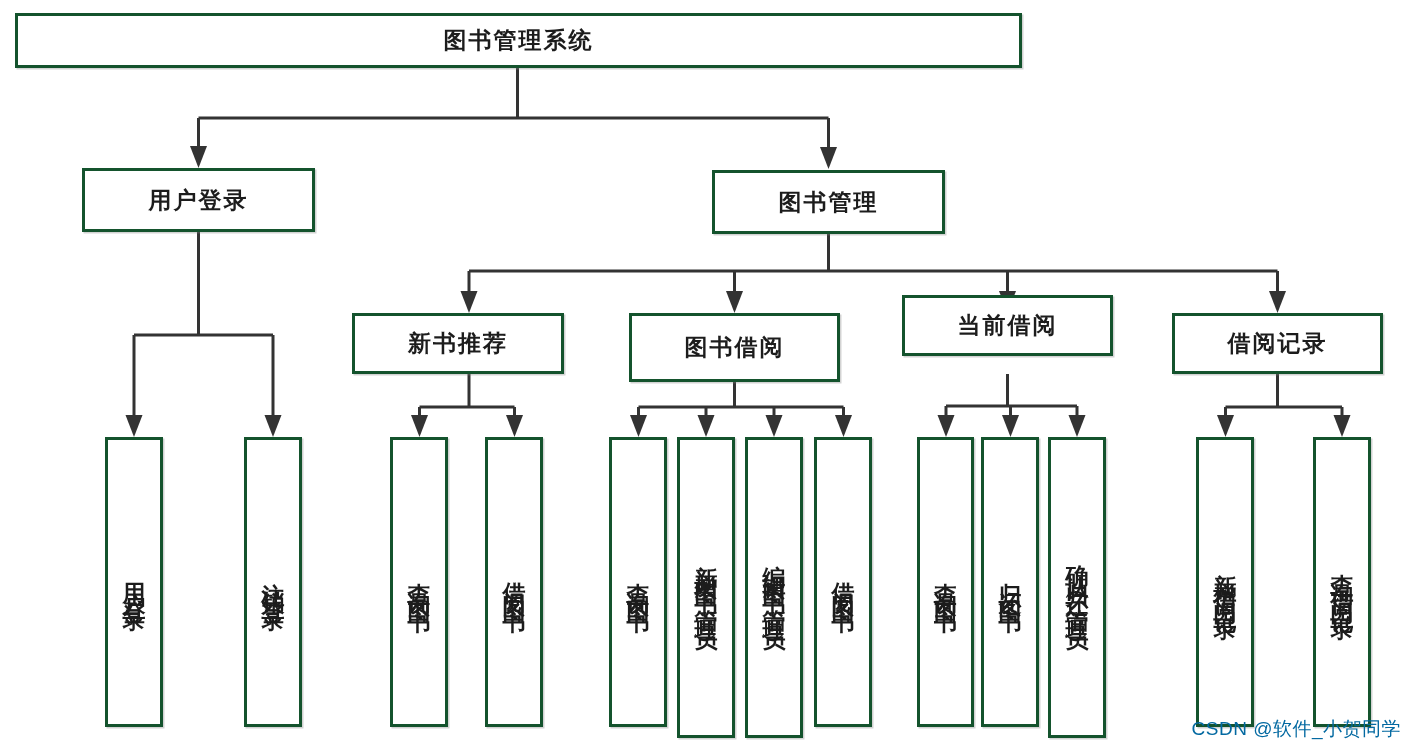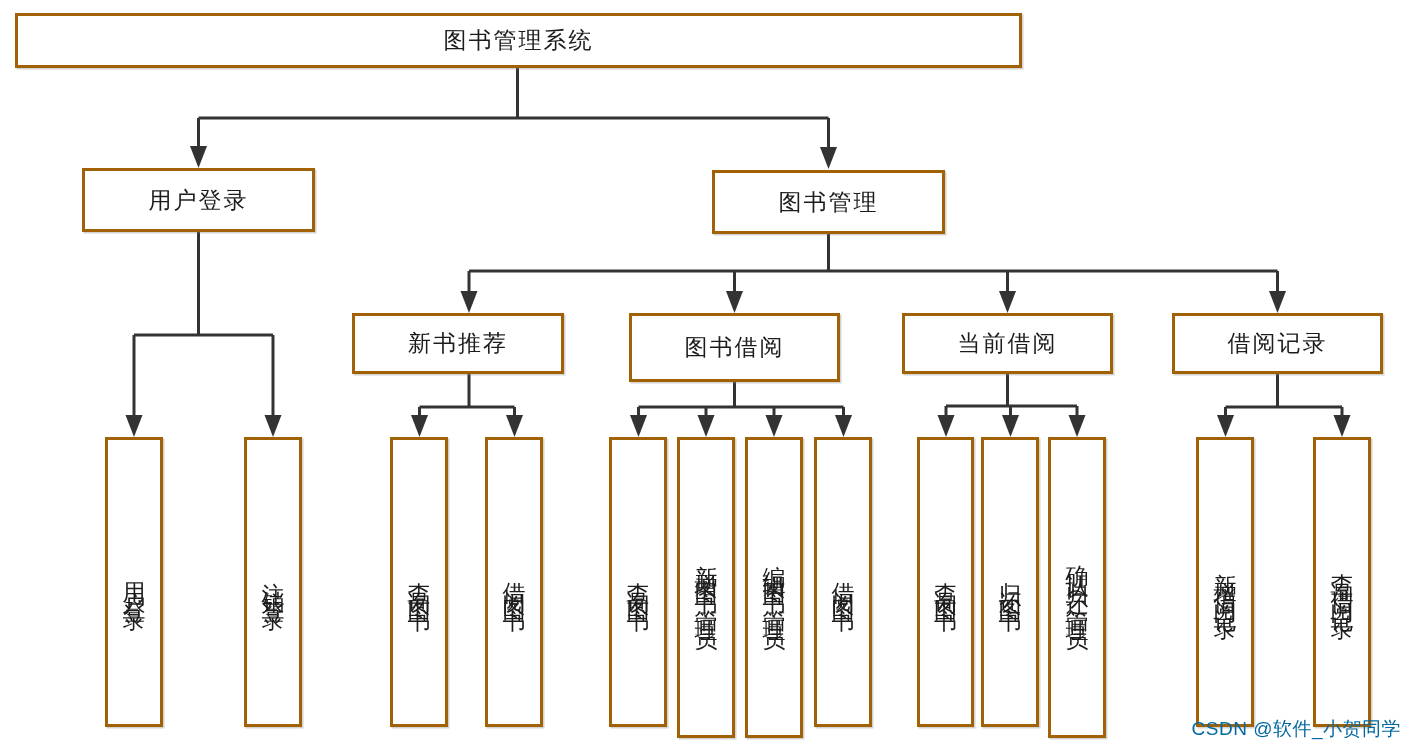--- a/index.html
+++ b/index.html
@@ -7,26 +7,27 @@
     position:relative;
     width:1405px;height:747px;
     background:#ffffff;
     font-family:"Liberation Sans","DejaVu Sans",sans-serif;
     overflow:hidden;
   }
   #wires{position:absolute;left:0;top:0;width:1405px;height:747px;}
   .node{
     position:absolute;
     background:#ffffff;
-    border:3px solid #a16207;
+    border:3px solid #14532d;
     box-sizing:border-box;
     display:flex;align-items:center;justify-content:center;
     color:#1c1c1c;
     box-shadow:1.5px 1.5px 0 rgba(130,130,130,0.35);
     z-index:2;
+    font-weight:bold;
   }
   .node .lbl{
     font-size:23px;
     letter-spacing:2px;
     white-space:nowrap;
     line-height:1;
   }
   .node.vert .lbl{
     writing-mode:vertical-rl;
     text-orientation:mixed;
@@ -125,21 +126,21 @@
   <div class="node" style="left:712px;top:170px;width:233px;height:64px;">
     <span class="lbl">图书管理</span>
   </div>
 
   <div class="node" style="left:352px;top:313px;width:212px;height:61px;">
     <span class="lbl">新书推荐</span>
   </div>
   <div class="node" style="left:629px;top:313px;width:211px;height:69px;">
     <span class="lbl">图书借阅</span>
   </div>
-  <div class="node" style="left:902px;top:313px;width:211px;height:61px;">
+  <div class="node" style="left:902px;top:295px;width:211px;height:61px;">
     <span class="lbl">当前借阅</span>
   </div>
   <div class="node" style="left:1172px;top:313px;width:211px;height:61px;">
     <span class="lbl">借阅记录</span>
   </div>
 
   <div class="node vert" style="left:105px;top:437px;width:58px;height:290px;">
     <span class="lbl">用户登录</span>
   </div>
   <div class="node vert" style="left:244px;top:437px;width:58px;height:290px;">

